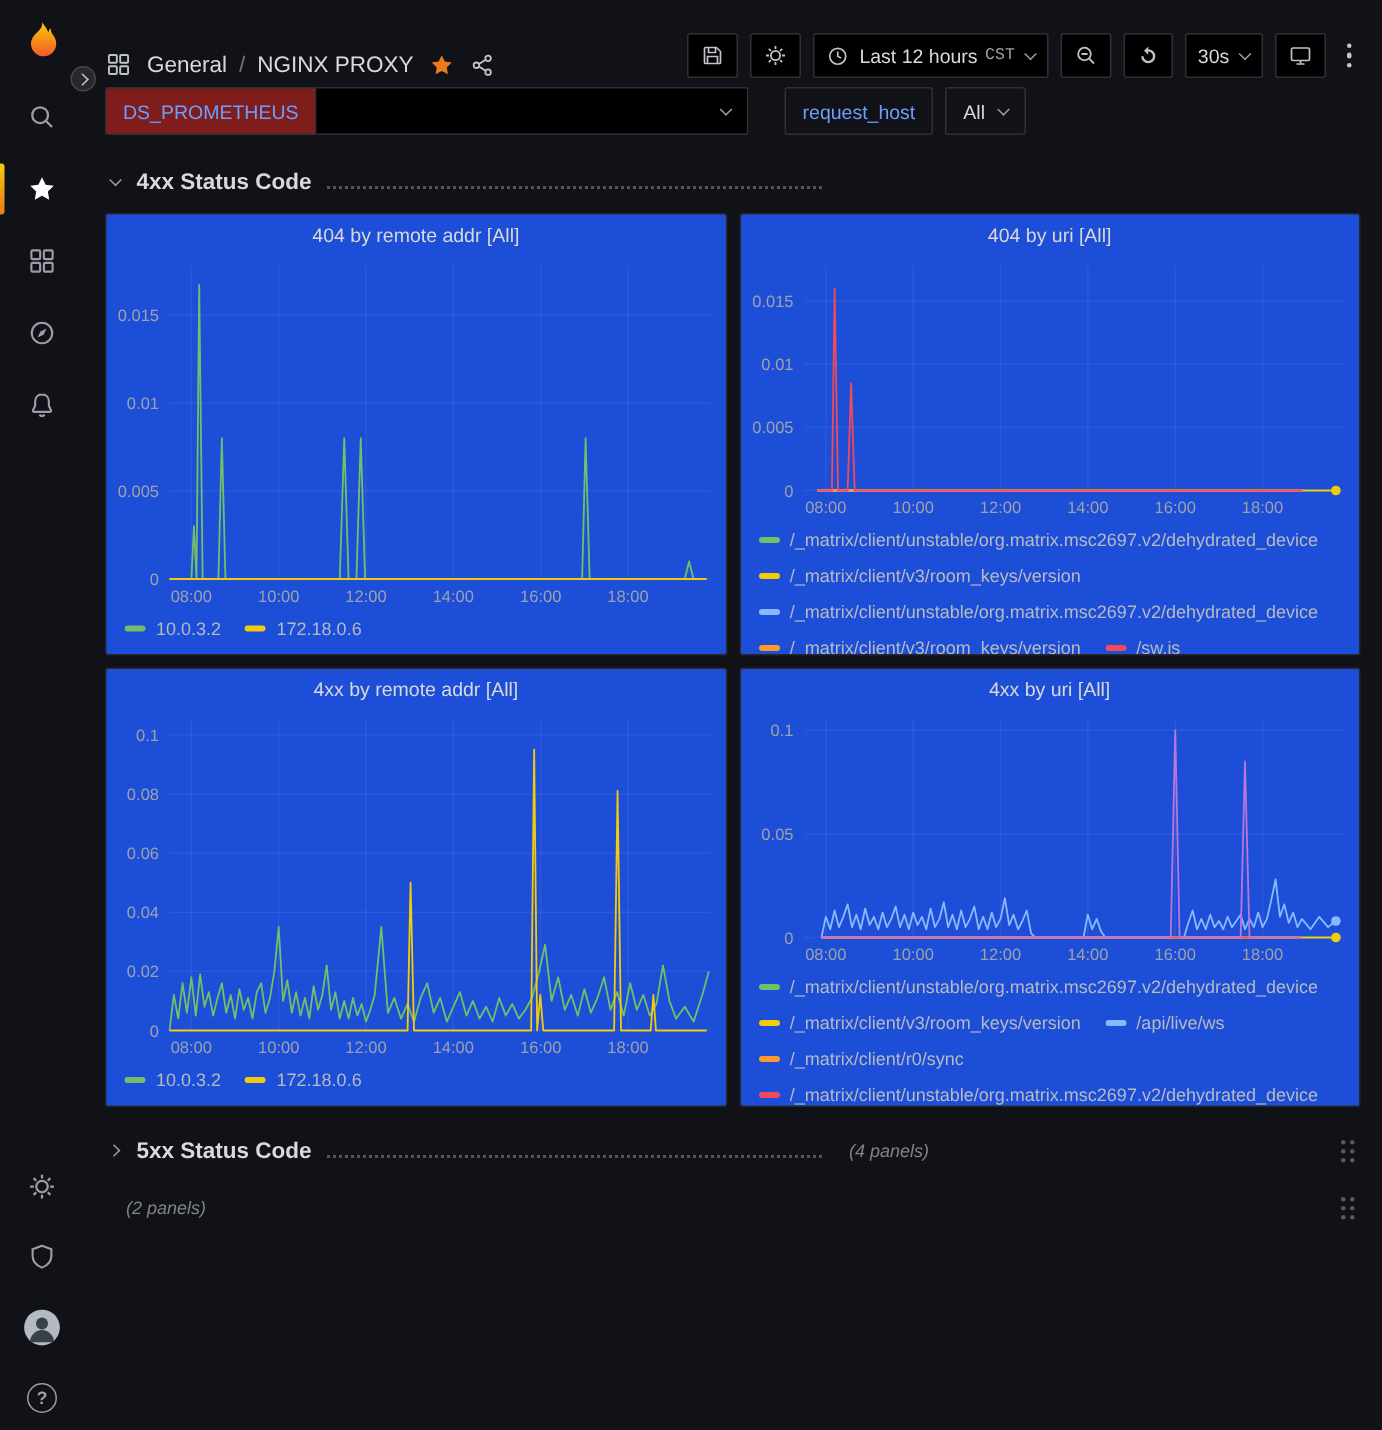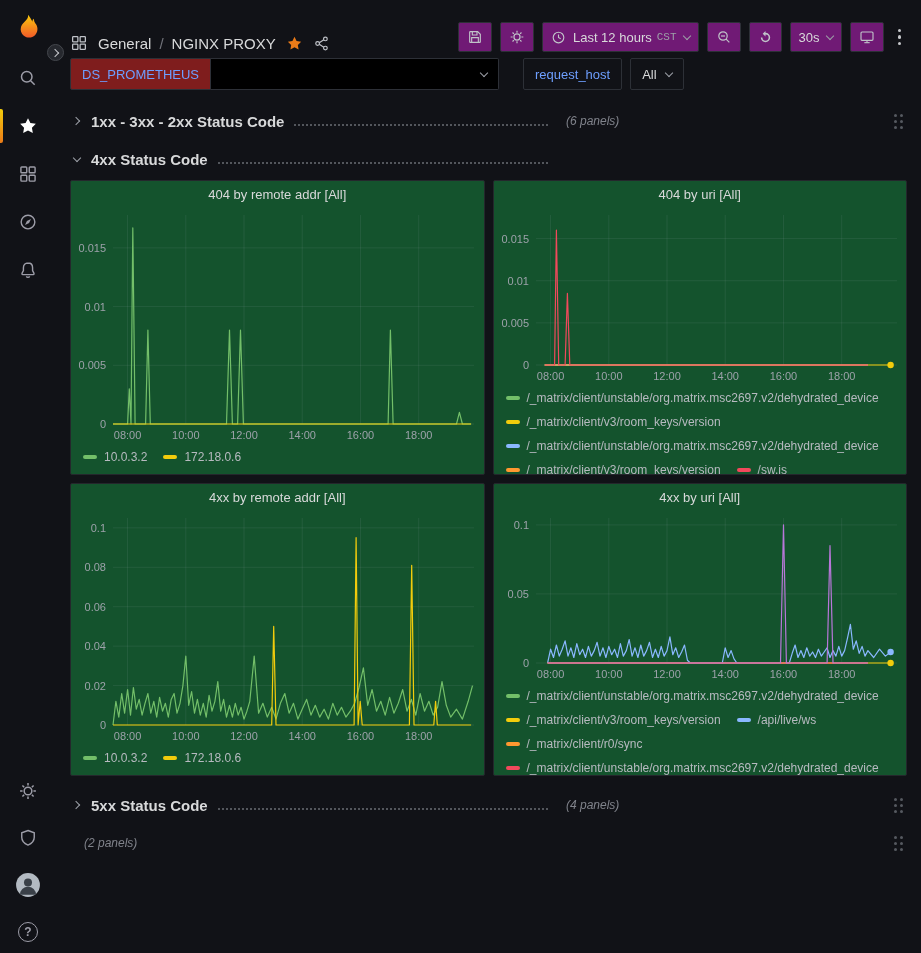--- a/index.html
+++ b/index.html
@@ -28,21 +28,21 @@
   .chev.down  { transform:rotate(45deg); margin-top:-3px; }
   .chev.dim { border-color:#9da0a8; }
   
   .main { position:absolute; left:56px; top:0; right:0; bottom:0; }
   .header { height:52px; display:flex; align-items:flex-end; padding:0 14px; gap:10px; }
   .crumb { display:flex; align-items:center; gap:10px; cursor:pointer; }
   .crumb-text { font-size:15px; color:#d8d9da; display:flex; gap:8px; align-items:center; }
   .crumb-sep { color:#73757c; }
   .toolbar { margin-left:auto; display:flex; align-items:center; gap:8px; }
   .tb-btn { height:30px; min-width:32px; padding:0 8px; display:flex; align-items:center; justify-content:center; gap:7px;
-    background:#701a75; border:1px solid #2d3037; border-radius:2px; color:#d8d9da; cursor:pointer; font-size:13px; }
+    background:#000000; border:1px solid #2d3037; border-radius:2px; color:#d8d9da; cursor:pointer; font-size:13px; }
   .tz { font-size:11px; color:#9da0a8; margin-left:-2px;font-family:Liberation Mono, monospace; }
   .kebab { display:flex; flex-direction:column; gap:3px; padding:4px 6px; cursor:pointer; }
   .kebab i { width:3.5px; height:3.5px; border-radius:50%; background:#c7c8cc; }
   
   .submenu { display:flex; align-items:center; padding:6px 14px 10px 14px; }
   .var-label { height:32px; display:flex; align-items:center; padding:0 11px; background:#7f1d1d;
     border:1px solid #2d3037; color:#6e9fff; font-size:13px; border-radius:2px 0 0 2px; cursor:default; }
   .var-black { width:288px; height:32px; background:#000; border:1px solid #2d3037; border-left:none;
     border-radius:0 2px 2px 0; display:flex; align-items:center; justify-content:flex-end; padding-right:11px; cursor:pointer; }
   .var-group2 { margin-left:24px; display:flex; }
@@ -54,21 +54,21 @@
   .row-header { height:30px; display:flex; align-items:center; margin-top:8px; cursor:pointer; }
   .row-header:first-child { margin-top:0; }
   .row-left { display:flex; align-items:center; width:482px; min-width:0; }
   .row-chev { width:14px; display:flex; justify-content:center; }
   .row-title { font-size:15px; font-weight:700; color:#d8d9da; margin-left:7px; white-space:nowrap; }
   .row-dots { flex:1; border-bottom:2px dotted #53565c; margin:0 4px 0 10px; transform:translateY(4px); }
   .row-count { font-size:12px; font-style:italic; color:#80838b; margin-left:14px; white-space:nowrap; }
   .drag-handle { margin-left:auto; display:grid; grid-template-columns:repeat(2,3px); gap:3px; padding:4px; cursor:grab; }
   .drag-handle i { width:3px; height:3px; border-radius:50%; background:#565960; }
   .panel-grid { display:grid; grid-template-columns:1fr 1fr; gap:8px; margin-top:6px; margin-bottom:6px; }
-  .panel { background:#14532d; border:1px solid #24272c; border-radius:2px; display:flex; flex-direction:column; overflow:hidden; }
+  .panel { background:#1d4ed8; border:1px solid #24272c; border-radius:2px; display:flex; flex-direction:column; overflow:hidden; }
   .panel.h1 { height:295px; } .panel.h2 { height:293px; }
   .panel-title { height:26px; display:flex; align-items:center; justify-content:center;
     font-size:13px; font-weight:500; color:#d8d9da; cursor:pointer; }
   .chart-plot { flex:1; position:relative; }
   .chart-plot svg { position:absolute; left:0; top:0; }
   .tick-label { font-size:11px; fill:#9da2aa; font-family:"Liberation Sans",sans-serif; }
   .chart-legend { padding:0 10px 4px 12px; overflow:hidden; font-size:12px; color:#b7bac0; line-height:22px; }
   .lg-s { height:30px; } .lg2 { height:89px; } .lg4 { height:92px; }
   .legend-item { display:inline-flex; align-items:center; margin-right:16px; white-space:nowrap; cursor:pointer; max-width:100%; overflow:hidden; }
   .legend-swatch { width:14px; height:4px; border-radius:2px; margin-right:7px; flex:0 0 auto; }
@@ -249,38 +249,20 @@
       <div class="var-label solo" style="border-radius:2px;">request_host</div>
       <div class="var-value">
         <span>All</span>
         <span class="chev down dim"></span>
       </div>
     </div>
   </div>
 
   <div class="content">
 
-    <div class="row-header">
-      <div class="row-left">
-        <span class="row-chev">
-            <span class="chev right dim"></span>
-          </span>
-        <span class="row-title">1xx - 3xx - 2xx Status Code</span>
-        <span class="row-dots"></span>
-      </div>
-      <span class="row-count">(6 panels)</span>
-      <span class="drag-handle">
-          <i></i>
-          <i></i>
-          <i></i>
-          <i></i>
-          <i></i>
-          <i></i>
-        </span>
-    </div>
 
     <div class="row-header">
       <div class="row-left">
         <span class="row-chev">
             <span class="chev down dim"></span>
           </span>
         <span class="row-title">4xx Status Code</span>
         <span class="row-dots"></span>
       </div>
     </div>

